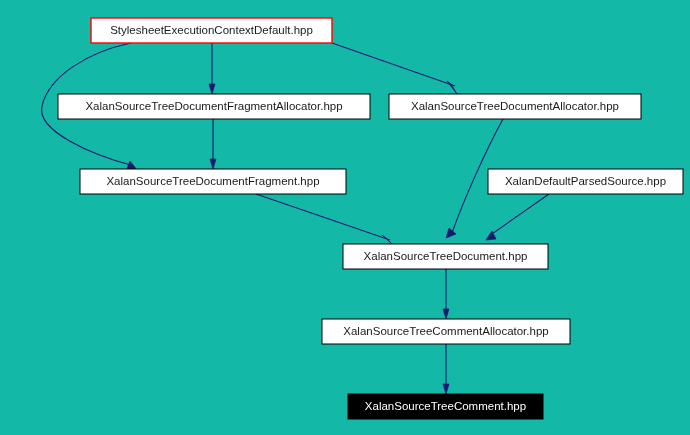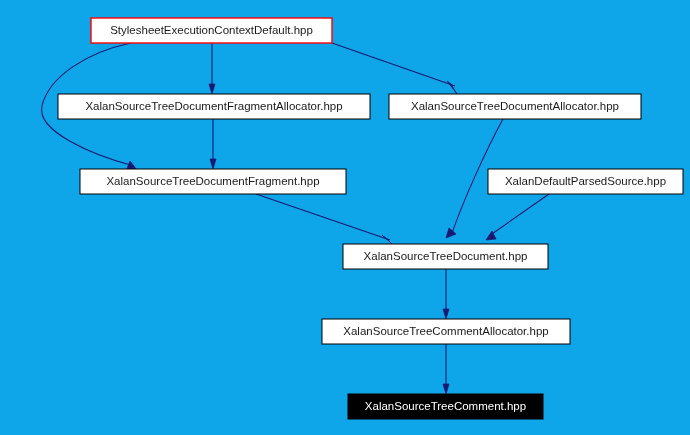--- a/index.html
+++ b/index.html
@@ -4,21 +4,21 @@
 <style>
   html, body {
     margin: 0;
     padding: 0;
     background: #ffffff;
   }
   #canvas {
     position: relative;
     width: 690px;
     height: 435px;
-    background: #0ea5e9;
+    background: #14b8a6;
     overflow: hidden;
     font-family: "Liberation Sans", sans-serif;
   }
   svg#graph {
     position: absolute;
     left: 0;
     top: 0;
     width: 690px;
     height: 435px;
   }

